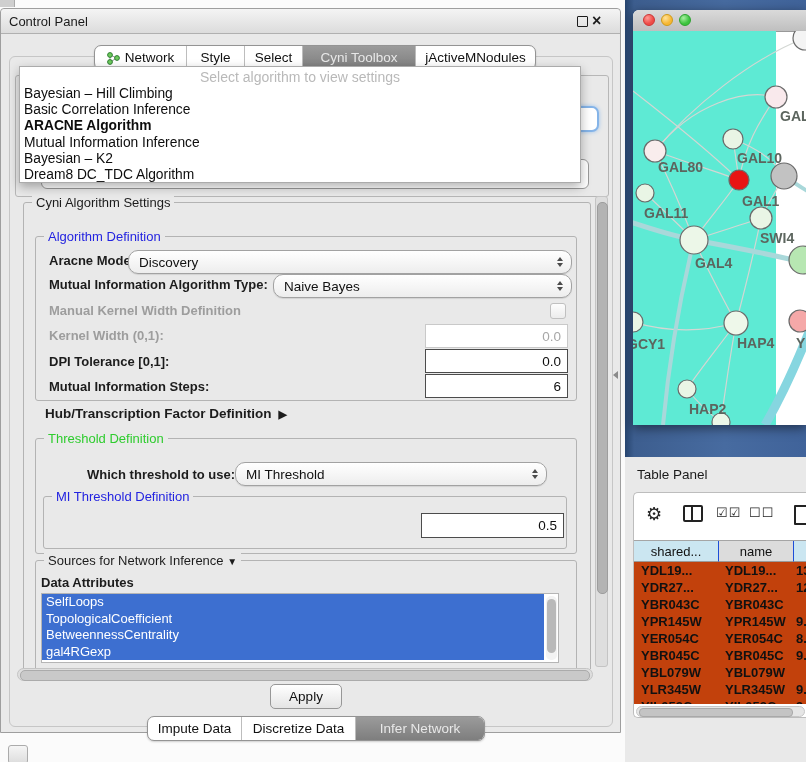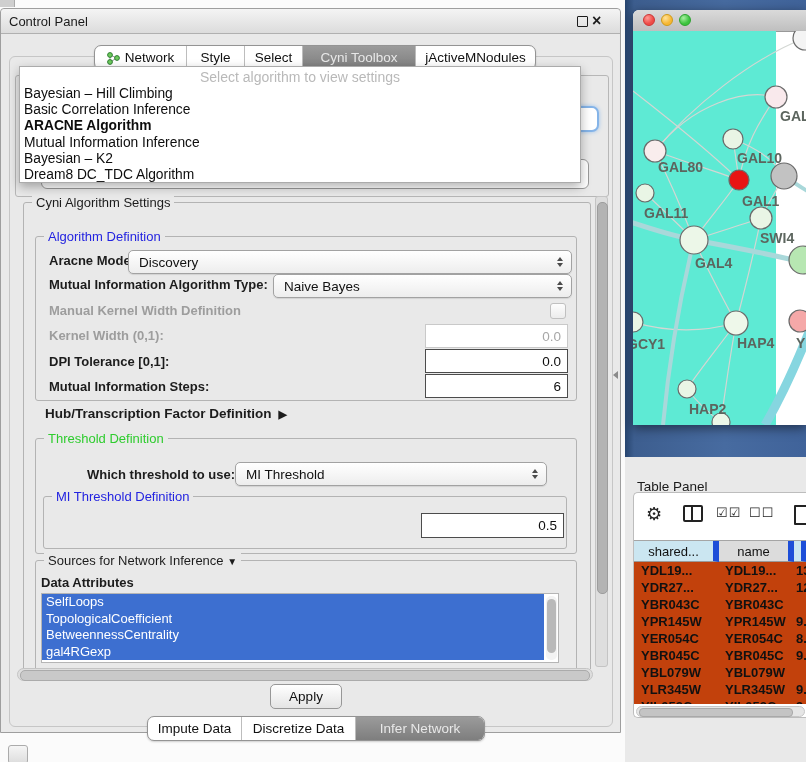--- a/index.html
+++ b/index.html
@@ -48,21 +48,21 @@
 
   
   .clip{left:14px;top:184px;width:580px;height:476px;overflow:hidden;}
   .grp{position:absolute;border:1px solid #b3b3b3;border-radius:3px;box-sizing:border-box;}
   .grp-title{position:absolute;top:-8px;left:8px;background:#e9e9e9;padding:0 4px;
              font-size:13px;color:#1c1c1c;white-space:nowrap;}
   .t-blue{color:#2323e0;}  .t-green{color:#2ecc2e;}
   .lb{position:absolute;font-weight:bold;font-size:13px;color:#1c1c1c;white-space:nowrap;}
   .lb.dis{color:#9d9d9d;}
   .combo{position:absolute;background:linear-gradient(#ffffff,#ededed);border:1px solid #a2a2a2;
-         border-radius:5px;font-size:13.5px;color:#111;display:flex;align-items:center;
+         border-radius:10px;font-size:13.5px;color:#111;display:flex;align-items:center;
          padding-left:10px;box-sizing:border-box;box-shadow:0 1px 1px rgba(0,0,0,.10);}
   .updn{position:absolute;right:8px;top:50%;transform:translateY(-50%);
         display:flex;flex-direction:column;gap:2px;}
   .updn i{display:block;width:0;height:0;border-left:3.5px solid transparent;
           border-right:3.5px solid transparent;}
   .updn .u{border-bottom:4.5px solid #4a4a4a;}
   .updn .d{border-top:4.5px solid #4a4a4a;}
   .tf{position:absolute;background:#fff;border:1px solid #4c4c4c;display:flex;align-items:center;
       justify-content:flex-end;padding-right:6px;font-size:13.5px;color:#0f0f0f;box-sizing:border-box;}
   .tf.light{border-color:#c9c9c9;color:#a7a7a7;}
@@ -100,33 +100,33 @@
   .net-titlebar{left:0;top:0;width:100%;height:21px;background:linear-gradient(#dadada,#bfbfbf);
                 border-bottom:1px solid #999;border-radius:6px 0 0 0;}
   .tl{position:absolute;top:4px;width:12px;height:12px;border-radius:50%;box-sizing:border-box;}
   .tl.red{left:10px;background:radial-gradient(circle at 35% 30%,#ff9a94,#ef4b47 60%);border:1px solid #c33;}
   .tl.yel{left:28px;background:radial-gradient(circle at 35% 30%,#ffe29a,#f7b733 60%);border:1px solid #cf9a18;}
   .tl.grn{left:46px;background:radial-gradient(circle at 35% 30%,#a8efa0,#3cc43f 60%);border:1px solid #2aa32d;}
   .netcanvas{left:0;top:21px;width:143px;height:394px;background:#5eead4;font-weight:bold;}
 
   
   .tableregion{left:625px;top:457px;width:181px;height:305px;background:#e9e9e9;}
-  .tp-title{left:12px;top:10px;font-size:13.5px;color:#1a1a1a;margin-top:12px;}
+  .tp-title{left:12px;top:10px;font-size:13.5px;color:#1a1a1a;}
   .tp-card{left:8px;top:35px;width:173px;height:226px;background:#fff;border:1px solid #bdbdbd;
            border-right:none;border-radius:5px 0 0 5px;box-sizing:border-box;}
   .ticon{position:absolute;top:12px;color:#252525;}
   .gear{left:12px;font-size:18px;line-height:18px;}
   .splitcols{left:49px;width:16px;height:13px;border:2px solid #222;border-radius:2px;}
   .splitcols:before{content:"";position:absolute;left:6px;top:0;width:2px;height:13px;background:#222;}
   .checks{left:82px;font-size:13px;letter-spacing:1px;}
   .unchecks{left:115px;font-size:13px;letter-spacing:1px;}
   .fileicon{left:160px;width:12px;height:16px;border:2px solid #222;border-radius:1px;}
   .tbl{left:0;top:47px;width:173px;border-top:1px solid #a5a5a5;}
   .thead{display:flex;height:21px;}
-  .th{box-sizing:border-box;border-right:6px solid #1d4ed8;border-bottom:1px solid #9a9a9a;
+  .th{box-sizing:border-box;border-right:1px solid #1d4ed8;border-bottom:1px solid #9a9a9a;
       display:flex;align-items:center;justify-content:center;font-size:13px;color:#111;}
   .th.blue{background:#cbe6f1;}  .th.gray{background:#dcdcdc;}
   .tbody{position:absolute;left:0;top:21px;width:173px;height:142px;overflow:hidden;background:#c2410c;font-weight:bold;}
   .trow{display:flex;height:17px;line-height:17px;font-size:13px;color:#111;}
   .tc{overflow:hidden;white-space:nowrap;box-sizing:border-box;}
   .tc.c1{width:85px;padding-left:7px;}
   .tc.c2{width:75px;padding-left:6px;}
   .tc.c3{width:13px;padding-left:2px;}
   .tp-hsb{left:2px;top:213px;width:169px;height:11px;background:#e6e6e6;border:1px solid #c7c7c7;
           border-radius:6px;box-sizing:border-box;}

